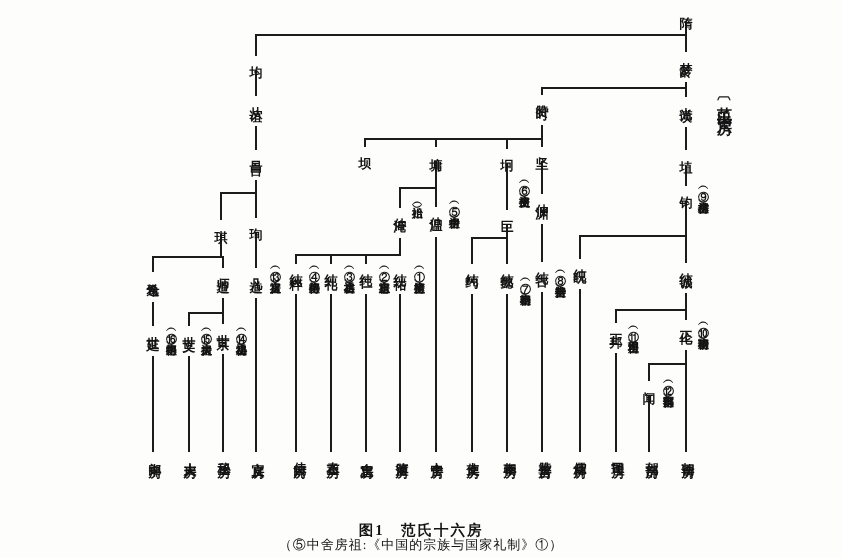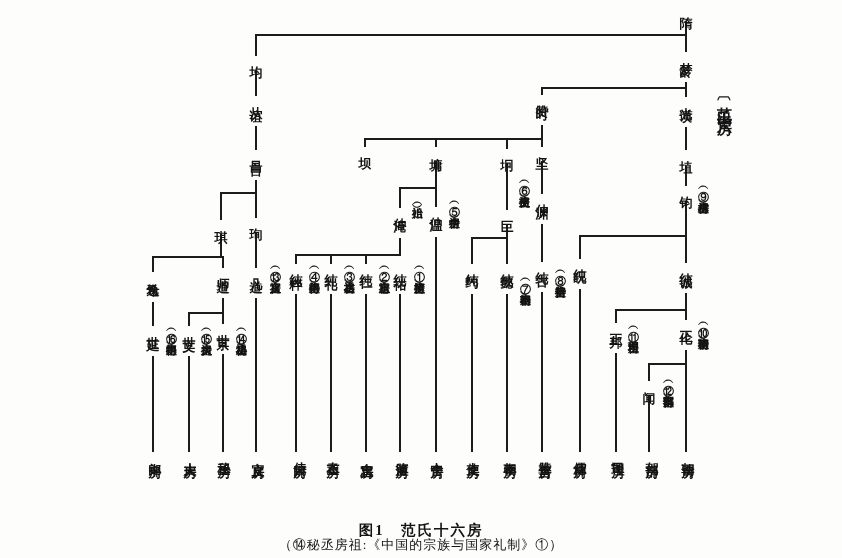--- a/index.html
+++ b/index.html
@@ -176,14 +176,14 @@
       <div class="vnode house" style="left: 473px; top: 452px;">支使房</div>
       <div class="vnode house" style="left: 510px; top: 452px;">朝奉房</div>
       <div class="vnode house" style="left: 545px; top: 452px;">赞善房</div>
       <div class="vnode house" style="left: 580px; top: 452px;">儒林房</div>
       <div class="vnode house" style="left: 618px; top: 452px;">司理房</div>
       <div class="vnode house" style="left: 652px; top: 452px;">驾部房</div>
       <div class="vnode house" style="left: 688px; top: 452px;">朝请房</div>
       <div class="vnode side" style="left: 724px; top: 92px;">〔范氏十六房〕</div>
     </div>
   <div class="caption caption-1">图1　范氏十六房</div>
-  <div class="caption caption-2">（⑭秘丞房祖:《中国的宗族与国家礼制》①）</div>
+  <div class="caption caption-2">（⑤中舍房祖:《中国的宗族与国家礼制》①）</div>
 </div>
 
 </body></html>

